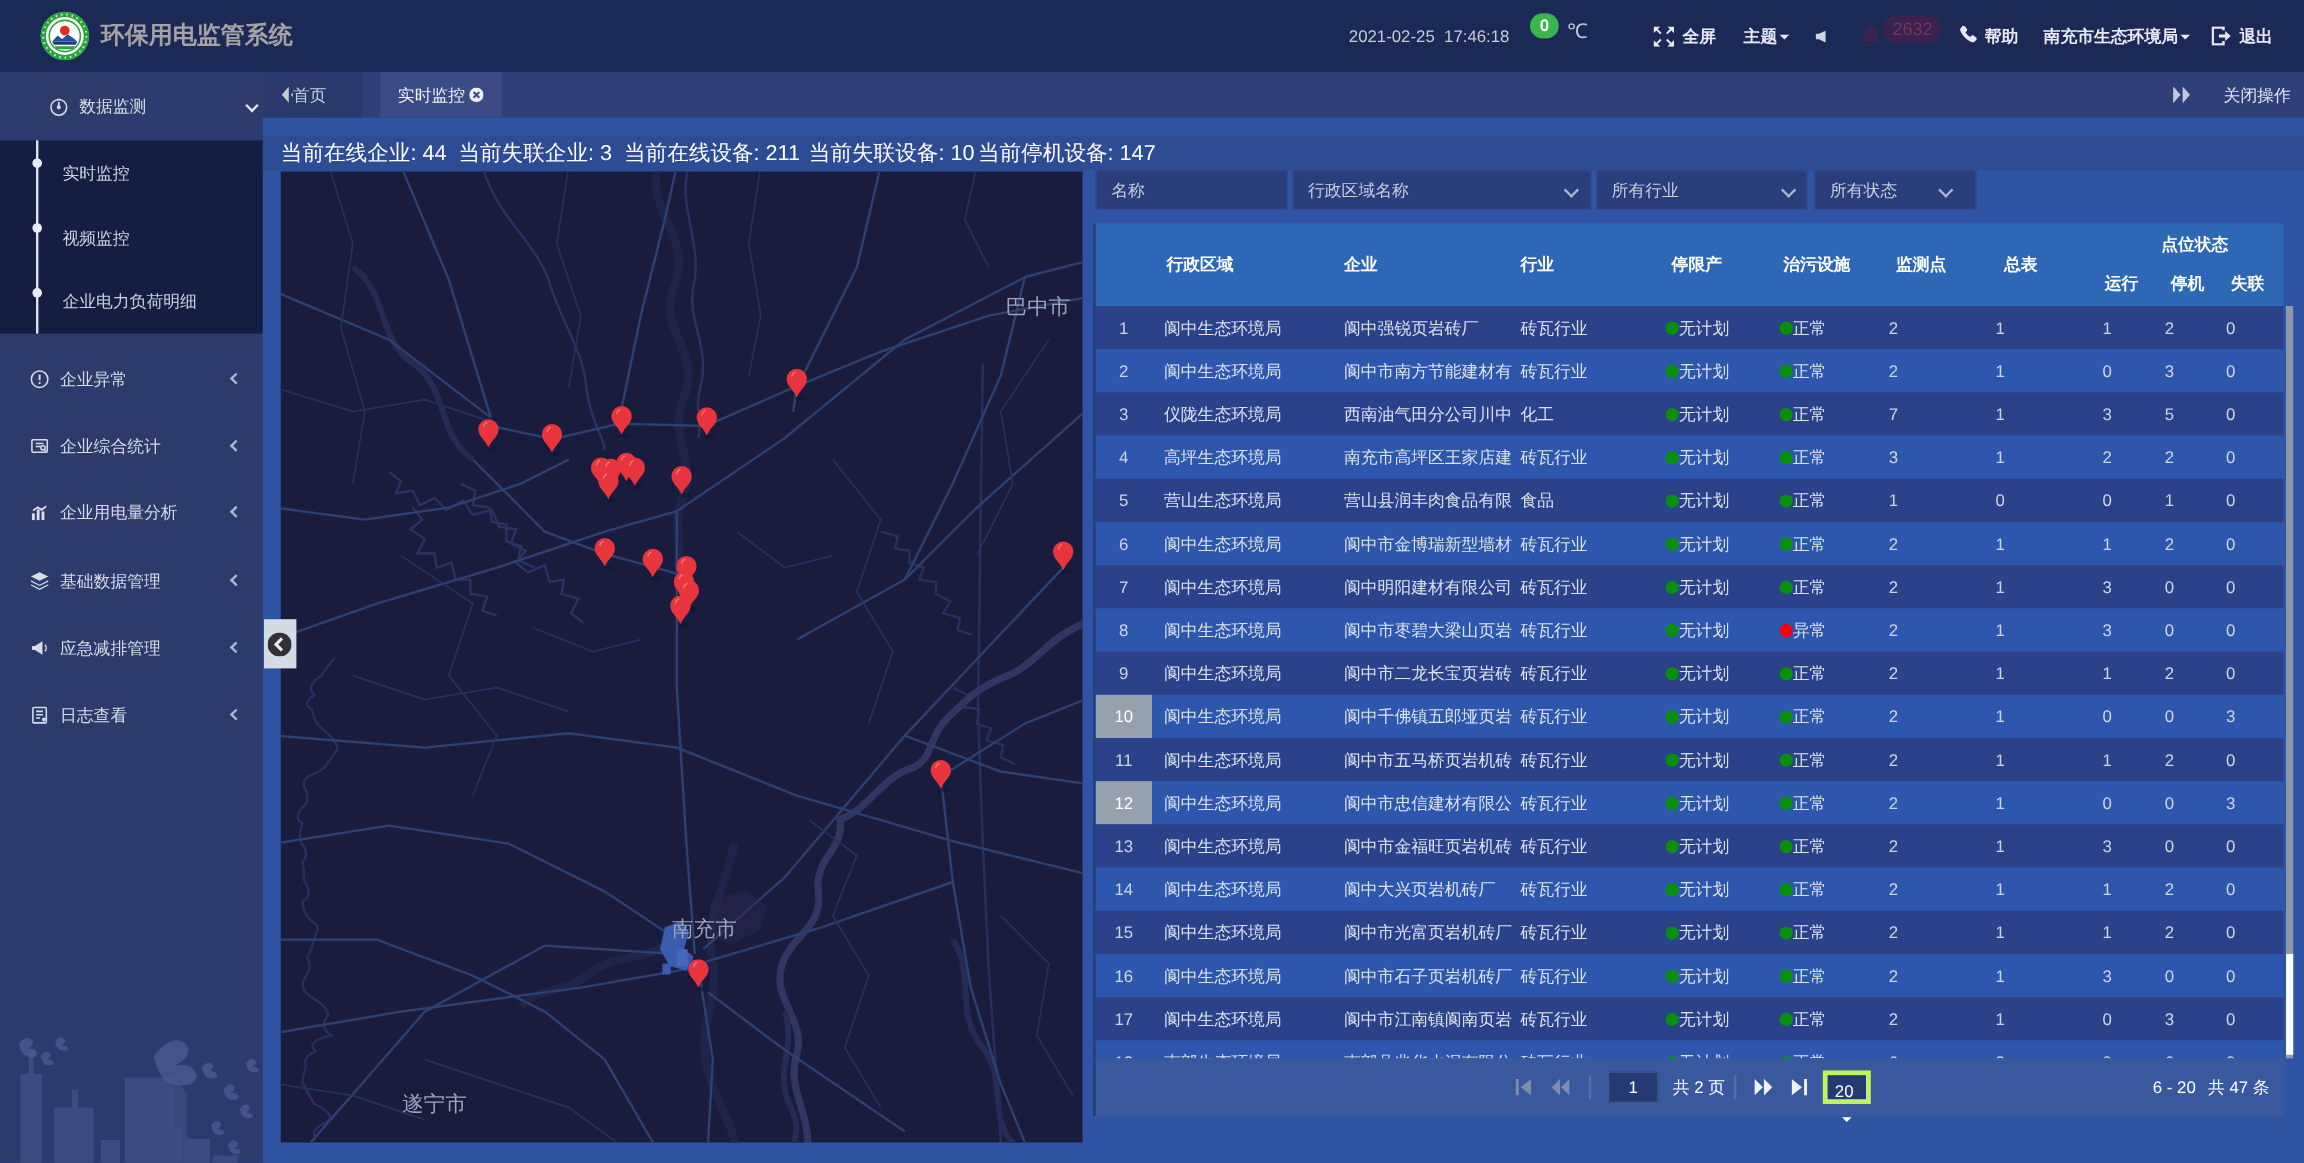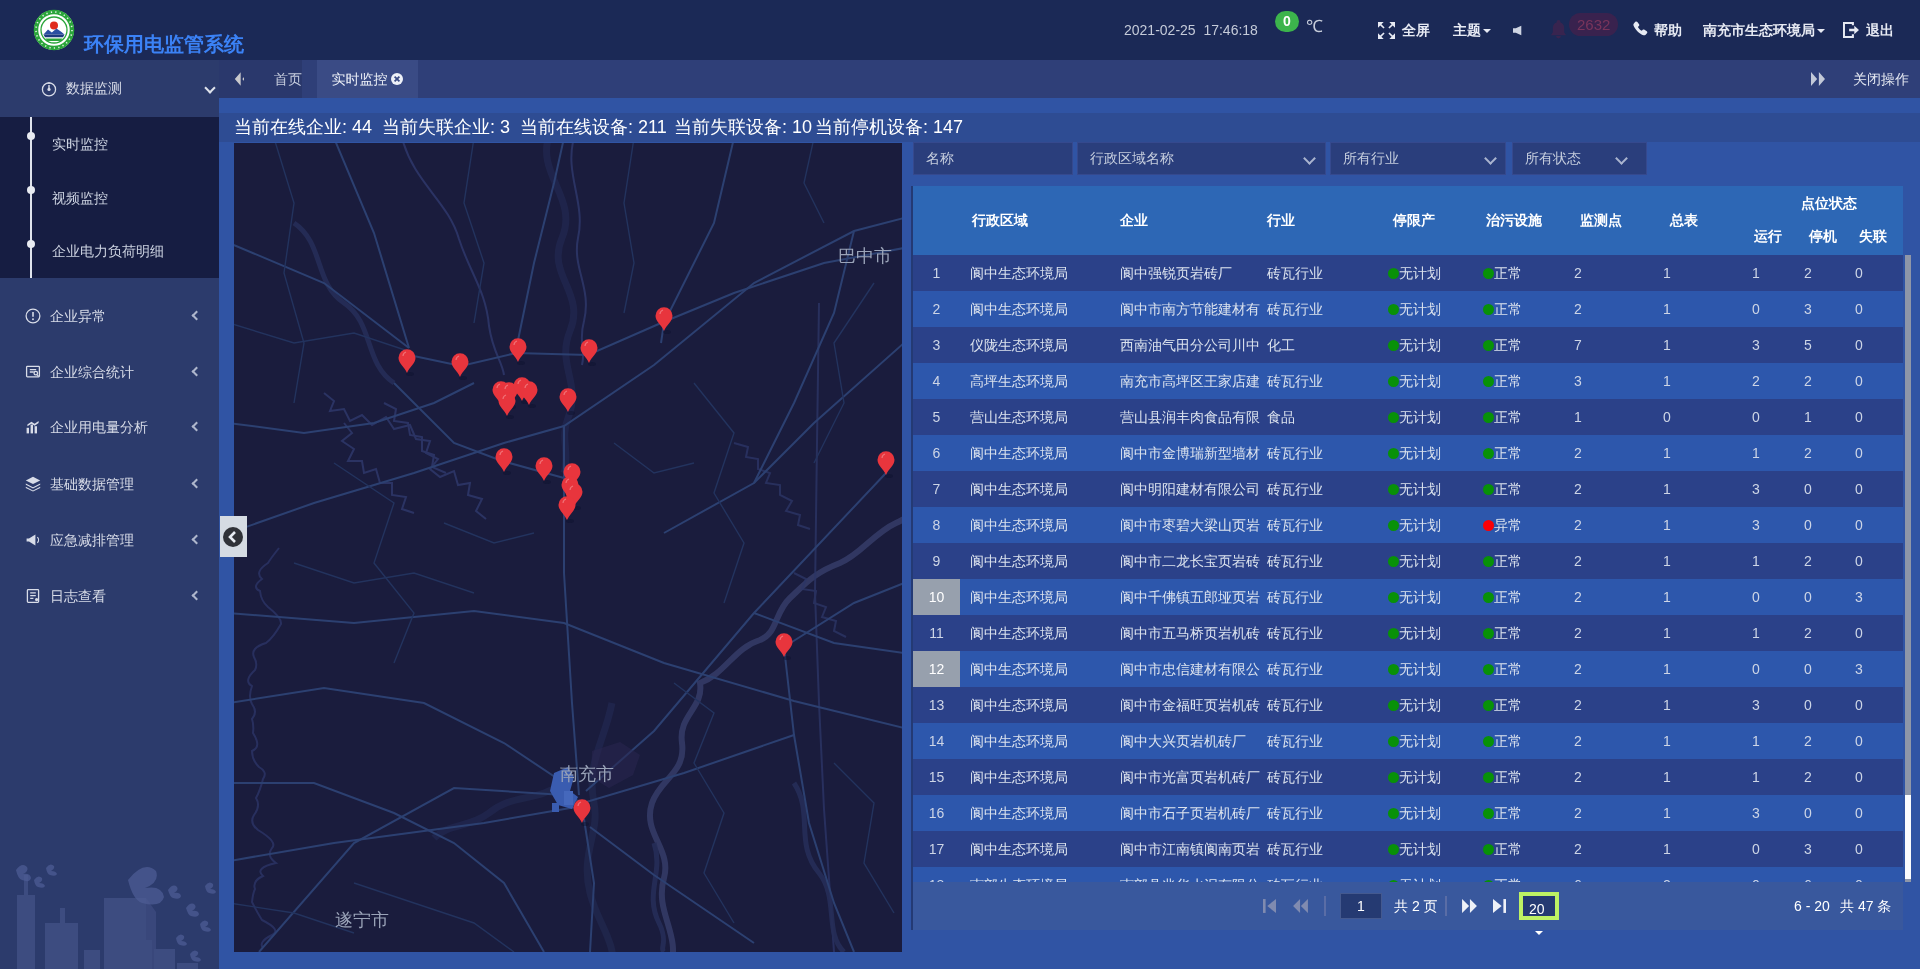--- a/index.html
+++ b/index.html
@@ -1,19 +1,19 @@
 <!DOCTYPE html>
 <html><head><meta charset="utf-8">
 <style>
 *{margin:0;padding:0;box-sizing:border-box}
 html,body{width:1920px;height:969px;overflow:hidden;font-family:"Liberation Sans",sans-serif;background:#3054a4}
 .abs{position:absolute}
 
 .hdr{position:absolute;left:0;top:0;width:1920px;height:60px;background:#1b2956;z-index:30}
-.hdr .title{position:absolute;left:84px;top:14px;line-height:60px;font-size:20px;font-weight:bold;color:#3b82f6;letter-spacing:0}
+.hdr .title{position:absolute;left:84px;top:0;line-height:60px;font-size:20px;font-weight:bold;color:#a3a3a3;letter-spacing:0}
 .hdr .date{position:absolute;left:1124px;top:0;line-height:60px;font-size:14px;color:#c5cbd9}
 .badge0{position:absolute;left:1275px;top:11px;width:24px;height:21px;border-radius:10.5px;background:#3cb44c;color:#fff;font-size:14px;font-weight:bold;text-align:center;line-height:21px}
 .celsius{position:absolute;left:1306px;top:0;line-height:54px;font-size:17px;color:#c5cbd9}
 .hitem{position:absolute;top:0;line-height:60px;font-size:14px;color:#e7eaf3;font-weight:bold}
 .caret-dn{display:inline-block;width:0;height:0;border:4.5px solid transparent;border-top-color:#e7eaf3;vertical-align:middle;margin-left:2px;margin-top:4px}
 
 .side{position:absolute;left:0;top:60px;width:219px;height:909px;background:#2c3b6c;z-index:20;overflow:hidden}
 .mparent{position:absolute;left:16px;top:0;width:219px;height:44px}
 .msub{position:absolute;left:0;top:57px;width:219px;height:161px;background:#161d42}
 .subline{position:absolute;left:30px;top:0;width:2px;height:161px;background:#dfe3ec}
@@ -220,21 +220,21 @@
     </g>
   </svg>
 </div>
 
 <div class="tabbar">
   <div class="tbox" style="left:0;width:43px">
     <svg style="margin:12px 0 0 16px" width="15" height="14" viewBox="0 0 18 16" fill="#c9c9cc">
       <path d="M8 0 L1 8 L8 16 Z M17 0 L10 8 L17 16 Z"></path>
     </svg>
   </div>
-  <div class="tbox" style="left:26px;width:58px;text-align:right"><span class="tabtxt" style="color:#c7cede">首页</span></div>
+  <div class="tbox" style="left:26px;width:58px;text-align:left"><span class="tabtxt" style="color:#c7cede">首页</span></div>
   <div class="tab-act" style="left:99px;width:101px;text-align:center">
     <span class="tabtxt" style="color:#eef1f8">实时监控 </span>
     <svg width="12" height="12" viewBox="0 0 15 15" style="vertical-align:-1px">
         <circle cx="7.5" cy="7.5" r="7.5" fill="#eef1f8"></circle>
         <path d="M4.5 4.5 L10.5 10.5 M10.5 4.5 L4.5 10.5" stroke="#3a4b85" stroke-width="2.2"></path>
       </svg>
   </div>
   <svg class="abs" style="left:1592px;top:12px" width="16" height="14" viewBox="0 0 18 16" fill="#c3c9d8">
     <path d="M1 0 L8 8 L1 16 Z M10 0 L17 8 L10 16 Z"></path>
   </svg>

